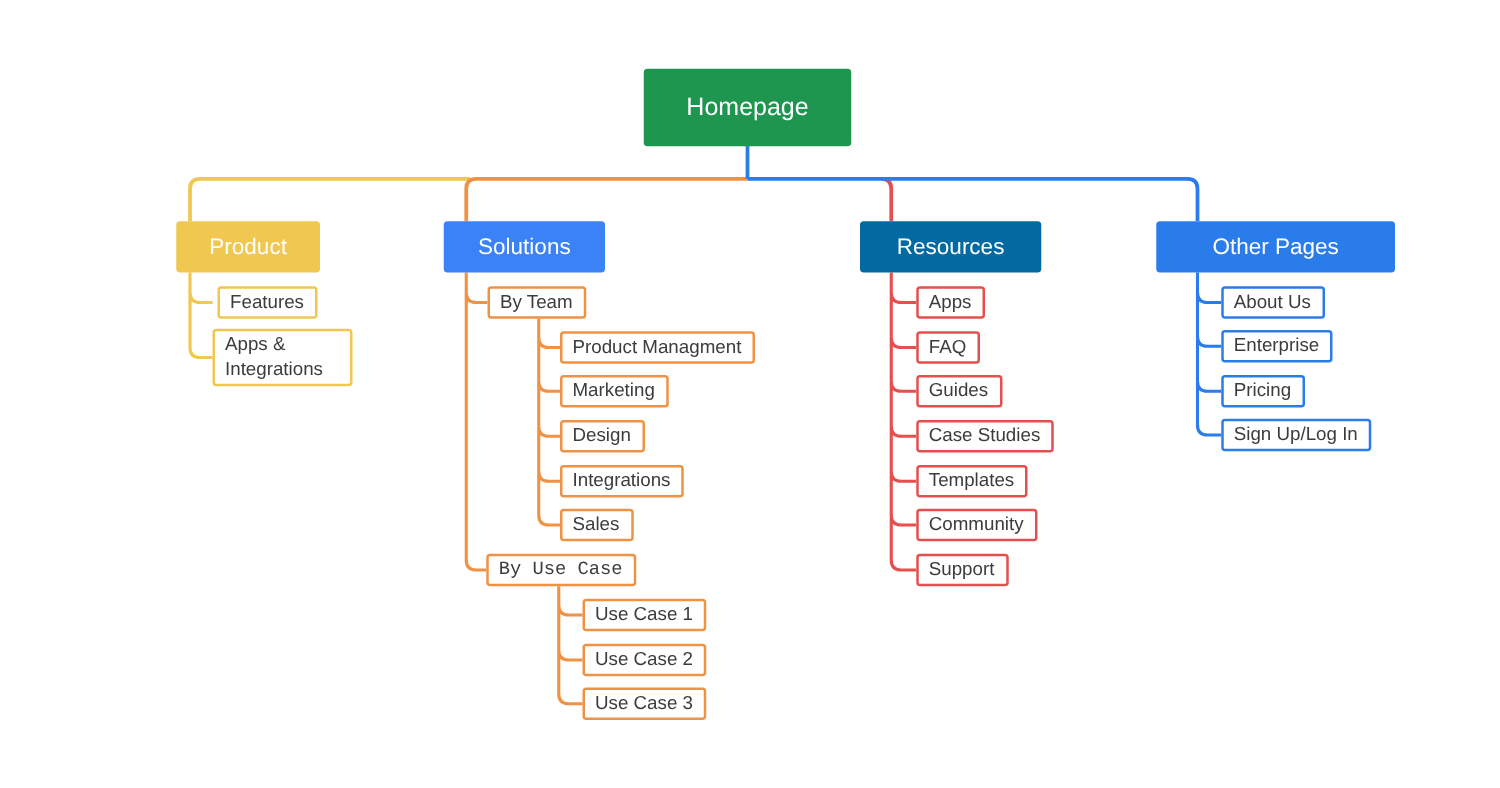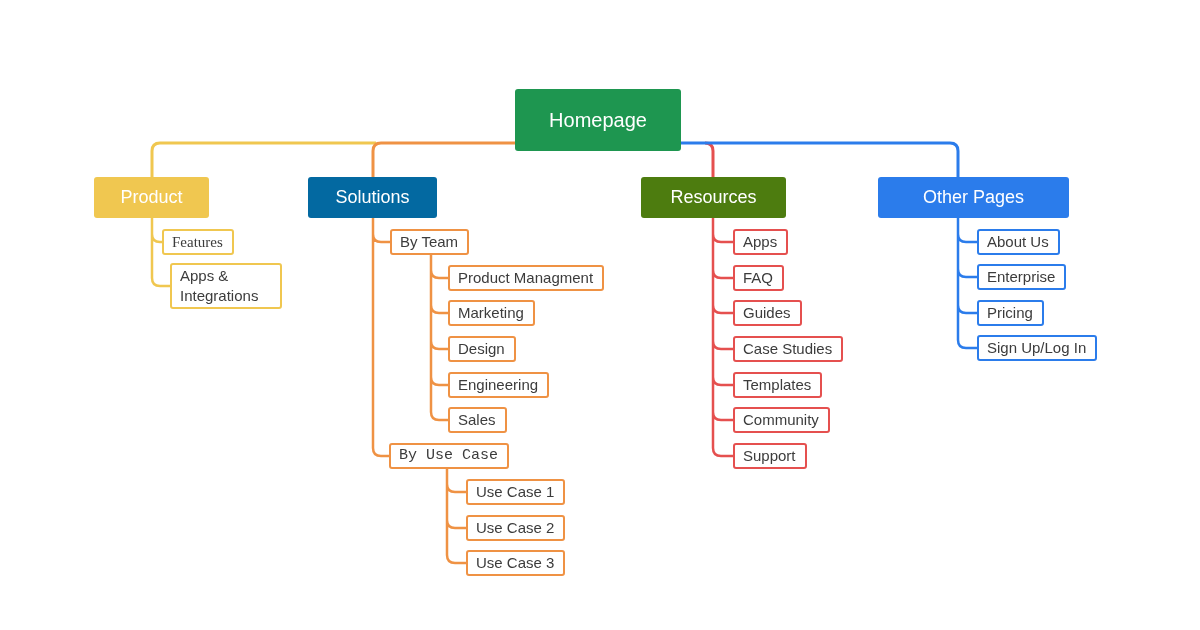--- a/index.html
+++ b/index.html
@@ -10,27 +10,26 @@
   }
   .canvas{position:relative;width:1200px;height:630px;background:#ffffff;}
   svg.wires{position:absolute;left:0;top:0;width:1200px;height:630px;}
 
   .node{position:absolute;box-sizing:border-box;border-radius:3px;}
 
   .root-node{
     left:515px;top:55px;width:166px;height:62px;line-height:62px;
     text-align:center;color:#ffffff;font-size:20px;
     background:#1e9650;
-    margin-top:34px;
   }
   .branch{top:177px;height:41px;line-height:41px;text-align:center;
-    color:#ffffff;font-size:18px;}
+    color:#ffffff;font-size:18px;margin-left:47px;}
   .bg-yellow{background:#f0c750;}
-  .bg-orange{background:#0369a1;}
-  .bg-red{background:#4d7c0f;}
+  .bg-orange{background:#3b82f6;}
+  .bg-red{background:#0369a1;}
   .bg-blue{background:#2b7ceb;}
 
   .child{
     background:#ffffff;border:2px solid #999;border-radius:3px;
     font-size:15px;line-height:20px;padding:1px 9px 1px 8px;
     color:#3c3c3c;white-space:nowrap;
   }
   .bd-yellow{border-color:#f0c750;}
   .bd-orange{border-color:#ef9244;}
   .bd-red{border-color:#e5504f;}
@@ -79,28 +78,28 @@
     </g>
   </svg>
 
   <div class="node root-node">Homepage</div>
 
   <div class="node branch bg-yellow" style="left:94px;width:115px;">Product</div>
   <div class="node branch bg-orange" style="left:308px;width:129px;">Solutions</div>
   <div class="node branch bg-red" style="left:641px;width:145px;">Resources</div>
   <div class="node branch bg-blue" style="left:878px;width:191px;">Other Pages</div>
 
-  <div class="node child bd-yellow" style="left:162px;top:229px;font-family:Liberation Serif, serif;">Features</div>
+  <div class="node child bd-yellow" style="left:174px;top:229px;">Features</div>
   <div class="node child bd-yellow wrap" style="left:170px;top:263px;">Apps &amp; Integrations</div>
 
   <div class="node child bd-orange" style="left:390px;top:229px;">By Team</div>
   <div class="node child bd-orange" style="left:448px;top:265px;">Product Managment</div>
   <div class="node child bd-orange" style="left:448px;top:300px;">Marketing</div>
   <div class="node child bd-orange" style="left:448px;top:336px;">Design</div>
-  <div class="node child bd-orange" style="left:448px;top:372px;">Engineering</div>
+  <div class="node child bd-orange" style="left:448px;top:372px;">Integrations</div>
   <div class="node child bd-orange" style="left:448px;top:407px;">Sales</div>
   <div class="node child bd-orange" style="left:389px;top:443px;font-family:Liberation Mono, monospace;">By Use Case</div>
   <div class="node child bd-orange" style="left:466px;top:479px;">Use Case 1</div>
   <div class="node child bd-orange" style="left:466px;top:515px;">Use Case 2</div>
   <div class="node child bd-orange" style="left:466px;top:550px;">Use Case 3</div>
 
   <div class="node child bd-red" style="left:733px;top:229px;">Apps</div>
   <div class="node child bd-red" style="left:733px;top:265px;">FAQ</div>
   <div class="node child bd-red" style="left:733px;top:300px;">Guides</div>
   <div class="node child bd-red" style="left:733px;top:336px;">Case Studies</div>

